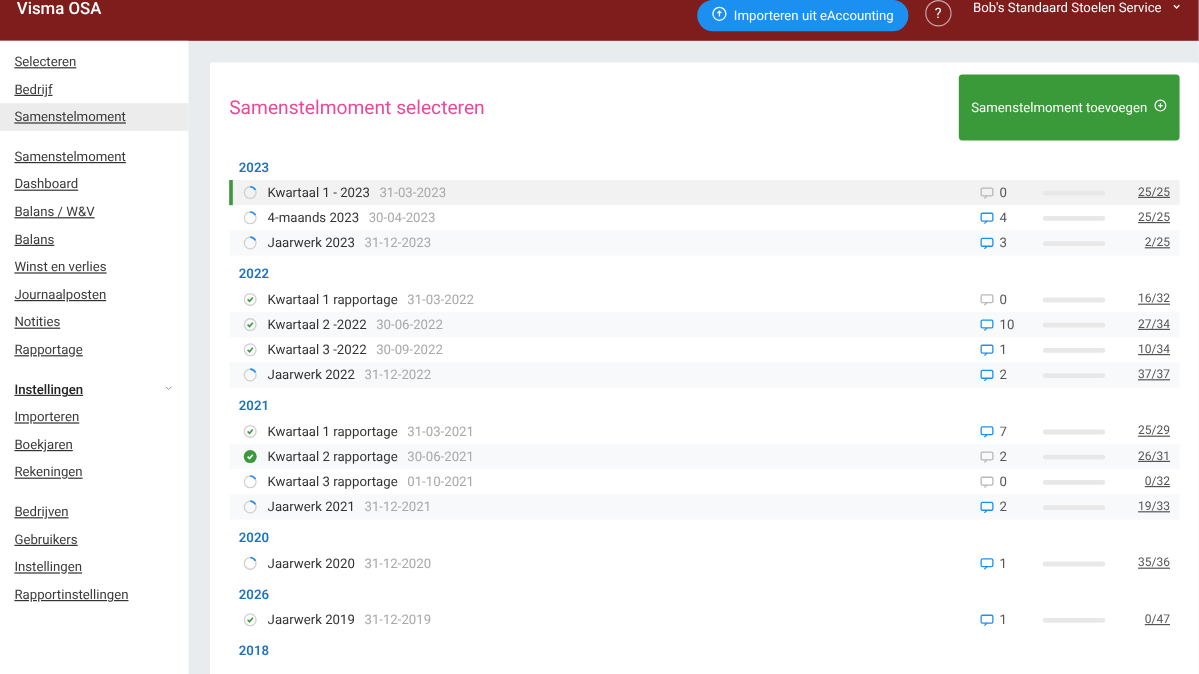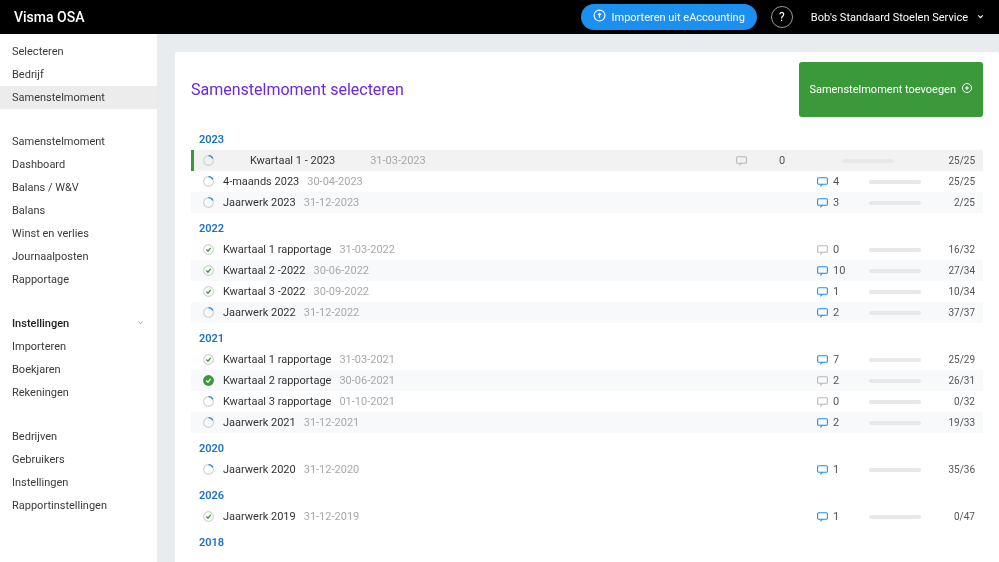--- a/index.html
+++ b/index.html
@@ -1,50 +1,50 @@
 <!DOCTYPE html>
 <html><head>
 <meta charset="utf-8">
 <style>
 * { margin:0; padding:0; box-sizing:border-box; font-family:-apple-system,Segoe UI,Roboto,sans-serif; }
 body { background:#e8ecef; color:#333; font-size:12px; }
-.header { height:34px; background:#000000; display:flex; align-items:center; padding:0 14px; color:#fff; }
+.header { height:34px; background:#7f1d1d; display:flex; align-items:flex-start; padding:0 14px; color:#fff; }
 .brand { font-size:14px; font-weight:500; }
 .hspace { flex:1; }
 .imp-btn { background:#1c90f0; border-radius:16px; padding:5px 12px; display:flex; align-items:center; gap:6px; font-size:11px; cursor:pointer; }
 .hicon { width:22px; height:22px; border-radius:50%; display:flex; align-items:center; justify-content:center; margin-left:14px; font-size:12px; border:1px solid rgba(255,255,255,.6); cursor:pointer; }
 .company { margin-left:18px; font-size:11px; display:flex; align-items:center; gap:8px; cursor:pointer; }
 .layout { display:flex; }
 .sidebar { width:157px; background:#fff; min-height:528px; padding:6px 0; position:relative; }
-.sgroup { margin-bottom:21px; }
+.sgroup { margin-bottom:10px;text-decoration:underline; }
 .sitem { padding:5px 12px; font-size:11px; color:#3a3a3a; cursor:pointer; display:flex; align-items:center; justify-content:space-between; }
 .sitem.active { background:#ececec; }
 .sitem.head { color:#222; font-weight:500; }
 .chev { font-size:10px; color:#888; }
 .collapse { position:absolute; bottom:34px; left:142px; width:26px; height:26px; background:#1c90f0; border-radius:50% 0 0 50%; display:flex; align-items:center; justify-content:center; color:#fff; font-size:12px; cursor:pointer; }
 .main { flex:1; padding:18px 0 18px 18px; }
 .panel { background:#fff; border-radius:2px; padding:10px 16px 16px; min-height:494px; }
 .phead { display:flex; align-items:center; justify-content:space-between; margin-bottom:10px; }
-.ptitle { font-size:16px; color:#6d28d9; }
+.ptitle { font-size:16px; color:#ec4899; }
 .addbtn { background:#3a9a3a; color:#fff; border-radius:3px; padding:20px 10px; font-size:11px; display:flex; align-items:center; gap:5px; cursor:pointer; }
 .year { font-size:11px; color:#1c72c4; font-weight:600; padding:6px 8px 4px; cursor:pointer; }
 .rows { margin-bottom:3px; }
 .row { display:flex; align-items:center; padding:4px 8px; font-size:11px; border-left:3px solid transparent; cursor:pointer; }
-.row.sel { background:#f2f2f2; border-left-color:#3a9a3a;gap:27px; }
+.row.sel { background:#f2f2f2; border-left-color:#3a9a3a; }
 .row.alt { background:#f8f9fa; }
 .sticon { width:13px; height:13px; margin-right:8px; display:inline-flex; align-items:center; justify-content:center; }
 .rname { color:#333; margin-right:8px; }
 .rdate { color:#a8a8a8; }
 .rsp { flex:1; }
 .cicon { width:13px; height:13px; margin-right:4px; display:inline-flex; }
 .ccount { width:18px; color:#555; text-align:left; }
 .bar { width:52px; height:4px; background:#e8e8e8; border-radius:2px; margin:0 14px 0 18px; overflow:hidden; }
 .barf { height:100%; background:#1c90f0; }
 .barf.grey { background:#c5c5c5; }
-.ratio { width:40px; text-align:right; color:#555; font-size:10px; }
+.ratio { width:40px; text-align:right; color:#555; font-size:10px;text-decoration:underline; }
 </style>
 </head>
 <body>
 
 <div class="header">
   <div class="brand">Visma OSA</div>
   <div class="hspace"></div>
   <div class="imp-btn">
     <span>
       <svg width="13" height="13" viewBox="0 0 24 24" fill="none" stroke="#fff" stroke-width="2">
@@ -72,20 +72,21 @@
         <div class="sitem">Bedrijf</div>
         <div class="sitem active">Samenstelmoment</div>
       </div>
     <div class="sgroup" id="sg2">
         <div class="sitem">Samenstelmoment</div>
         <div class="sitem">Dashboard</div>
         <div class="sitem">Balans / W&amp;V</div>
         <div class="sitem">Balans</div>
         <div class="sitem">Winst en verlies</div>
         <div class="sitem">Journaalposten</div>
+        <div class="sitem">Notities</div>
         <div class="sitem">Rapportage</div>
       </div>
     <div class="sgroup" id="sg3">
         <div class="sitem head">
           <span>Instellingen</span>
           <span class="chev"><svg width="9" height="9" viewBox="0 0 24 24" fill="none" stroke="#888" stroke-width="2">
               <path d="M6 9l6 6 6-6"></path>
             </svg></span>
         </div>
         <div class="sitem">Importeren</div>

